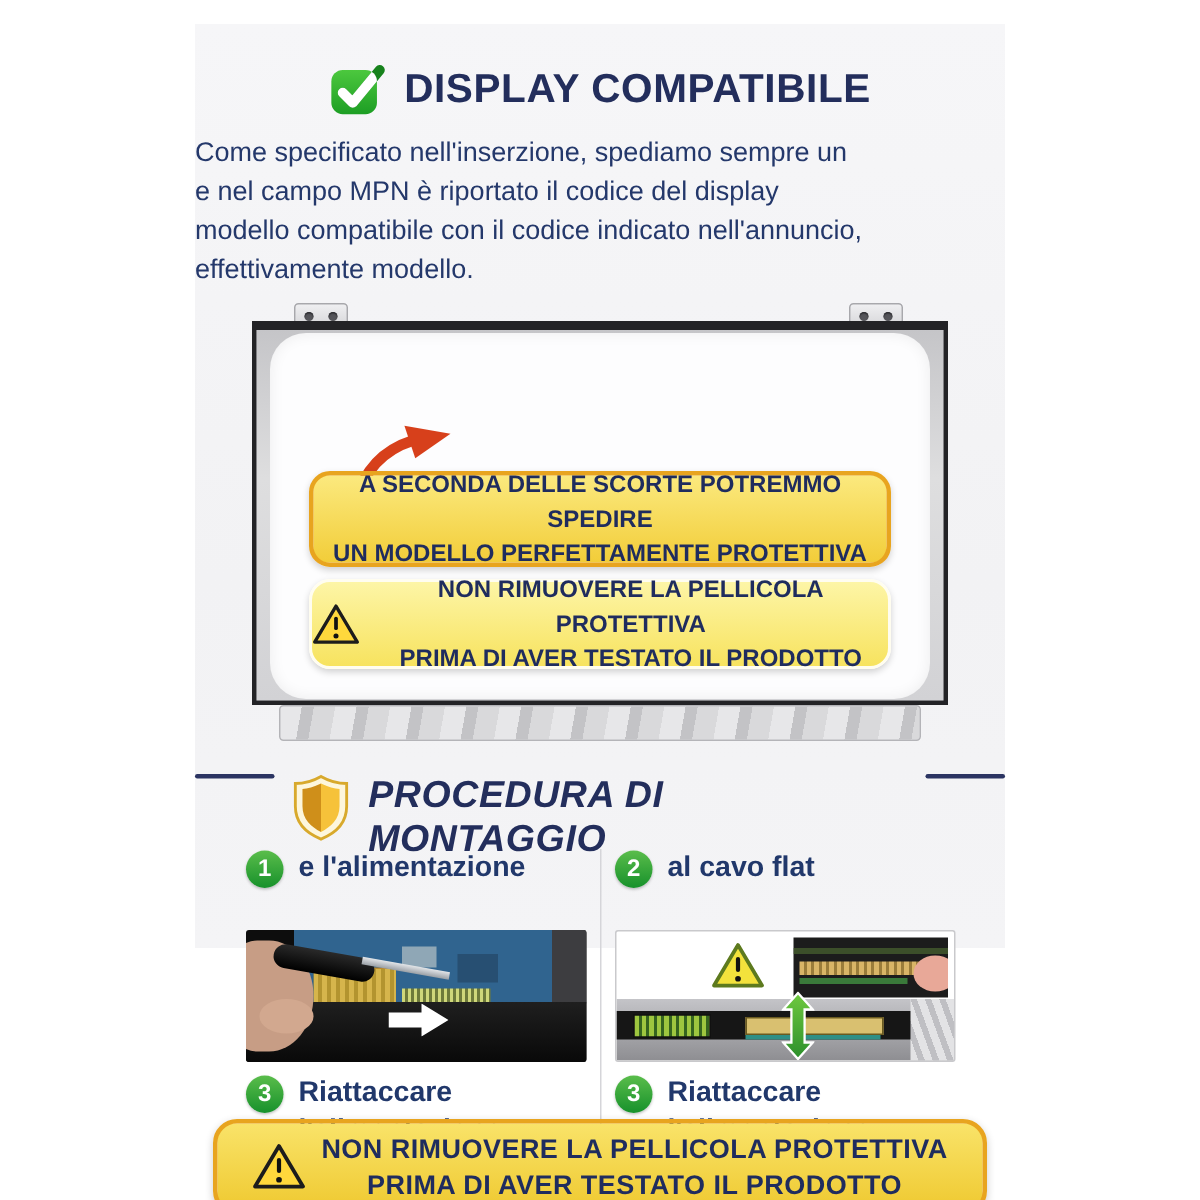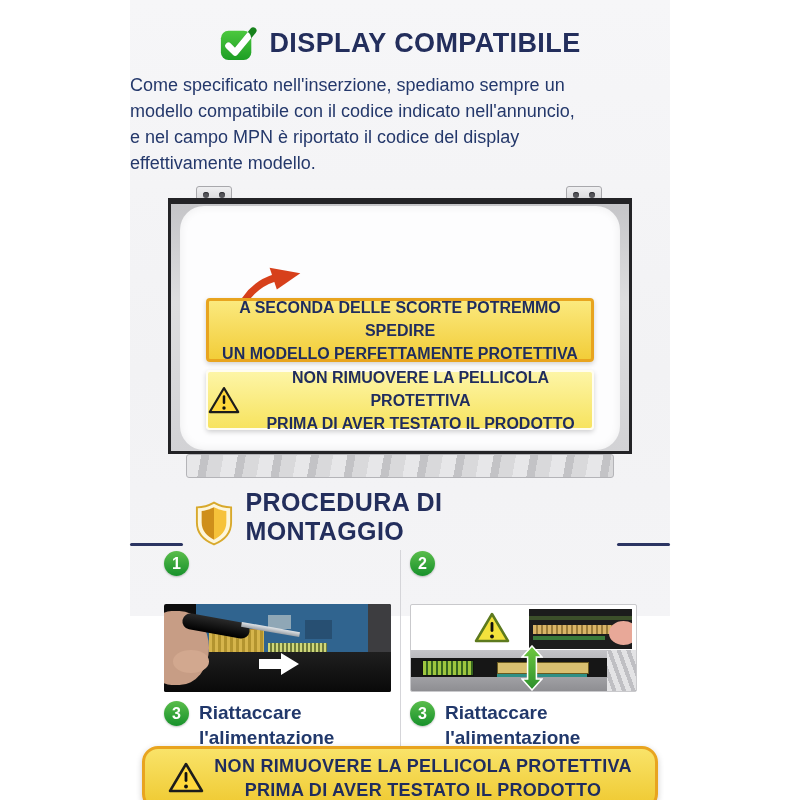--- a/index.html
+++ b/index.html
@@ -1,18 +1,18 @@
 <!DOCTYPE html>
 <html><head>
 <meta charset="utf-8">
 <style>
   html,body{margin:0;padding:0;}
   .page{position:relative;width:800px;height:800px;background:#ffffff;overflow:hidden;
         font-family:"Liberation Sans",sans-serif;}
-  .content-col{position:absolute;left:130px;top:0;width:540px;height:616px;
+  .content-col{position:absolute;left:130px;top:16px;width:540px;height:616px;
         background:linear-gradient(180deg,#f6f6f8 0%,#f2f2f4 60%,#f4f4f6 100%);}
 
   
   .hdr{display:flex;align-items:center;justify-content:center;gap:12px;padding-top:24px;}
   .hdr-title{font-size:27px;font-weight:bold;color:#232e5c;letter-spacing:.4px;}
   .intro{margin-top:10px;color:#24386b;font-size:18px;line-height:26px;}
 
   
   .panelwrap{position:relative;width:464px;height:292px;margin:10px auto 0;}
   .bracket{position:absolute;top:0;width:36px;height:26px;border-radius:3px 3px 0 0;
@@ -23,30 +23,30 @@
   .hole.h1{left:6px;} .hole.h2{right:6px;}
   .panelbody{position:absolute;top:12px;left:0;width:464px;height:256px;box-sizing:border-box;
         border:3px solid #232326;border-top-width:6px;
         background:linear-gradient(180deg,#c5c5c8,#dededf 40%,#d2d2d5);}
   .panelface{position:absolute;top:20px;left:12px;right:12px;bottom:28px;border-radius:24px;
         background:#fdfdfe;box-shadow:inset 0 0 10px rgba(0,0,0,.07);}
   .foil{position:absolute;left:18px;right:18px;top:268px;height:22px;border:1px solid #b4b4b8;border-radius:3px;
         background:repeating-linear-gradient(100deg,#e7e7e9 0 14px,#c3c3c6 14px 22px,#d9d9db 22px 36px);}
   .red-arrow{position:absolute;left:60px;top:80px;width:76px;height:56px;}
 
-  .banner{position:absolute;left:38px;right:38px;border-radius:4px;display:flex;align-items:center;
+  .banner{position:absolute;left:38px;right:38px;border-radius:14px;display:flex;align-items:center;
         justify-content:center;box-shadow:0 2px 5px rgba(0,0,0,.18);}
   .banner .btxt{text-align:center;font-weight:bold;font-size:16px;line-height:23px;color:#1f2c5e;}
   .banner-stock{top:112px;height:58px;border:3px solid #e8a41f;
         background:linear-gradient(180deg,#fbe97e,#f2cd39);}
   .banner-film{top:184px;height:56px;border:2px solid #fffdf0;gap:9px;
         background:linear-gradient(180deg,#fdf5a6,#f7e35f);}
 
   
-  .proc{display:flex;align-items:flex-end;justify-content:center;gap:12px;margin-top:22px;height:46px;}
+  .proc{display:flex;align-items:flex-start;justify-content:center;gap:12px;margin-top:22px;height:46px;font-style:italic;}
   .procline{width:54px;height:3px;background:#2b3462;border-radius:2px;}
   .proc-title{font-size:25px;font-weight:bold;color:#232e5c;letter-spacing:.4px;}
 
   .stepsarea{position:relative;margin-top:2px;}
   .vdivider{position:absolute;left:50%;top:2px;bottom:2px;width:1px;background:#d5d5d9;}
   .grid{display:grid;grid-template-columns:270px 270px;}
   .cell-l{padding-left:34px;box-sizing:border-box;}
   .cell-r{padding-left:10px;box-sizing:border-box;}
   .step{display:flex;gap:10px;margin-top:2px;height:52px;}
   .badge{flex:0 0 25px;width:25px;height:25px;border-radius:50%;margin-top:1px;
@@ -126,22 +126,22 @@
           <rect x="2" y="7" width="32" height="31" rx="8" fill="url(#gGreen)"></rect>
           <path d="M10 23 L17 30 L36 7" stroke="#17821c" stroke-width="7" fill="none" stroke-linecap="round" stroke-linejoin="round"></path>
           <path d="M10 23 L17 30 L36 7" stroke="#ffffff" stroke-width="7" fill="none" clip-path="url(#cb)" stroke-linecap="round" stroke-linejoin="round"></path>
         </svg>
       </span>
       <div class="hdr-title">DISPLAY COMPATIBILE</div>
     </div>
 
     <div class="intro">
       <div>Come specificato nell'inserzione, spediamo sempre un</div>
+      <div>e nel campo MPN è riportato il codice del display</div>
       <div>modello compatibile con il codice indicato nell'annuncio,</div>
-      <div>e nel campo MPN è riportato il codice del display</div>
       <div>effettivamente modello.</div>
     </div>
 
     <div class="panelwrap">
       <div class="bracket bl">
         <span class="hole h1"></span>
         <span class="hole h2"></span>
       </div>
       <div class="bracket br">
         <span class="hole h1"></span>
@@ -194,20 +194,21 @@
     </div>
 
     <div class="stepsarea">
       <div class="vdivider"></div>
       <div class="grid">
 
         <div class="cell-l">
           <div class="step">
             <span class="badge">1</span>
             <div class="steptext">
+              <div>e l'alimentazione</div>
             </div>
           </div>
 
           <div class="photo ph1">
             <div class="pcb"></div>
             <div class="chip c1"></div>
             <div class="chip c2"></div>
             <div class="chip c3"></div>
             <div class="gold"></div>
             <div class="conn"></div>
@@ -230,20 +231,21 @@
               <div>Riattaccare l'alimentazione</div>
               <div>e la batteria</div>
             </div>
           </div>
         </div>
 
         <div class="cell-r">
           <div class="step">
             <span class="badge">2</span>
             <div class="steptext">
+              <div>al cavo flat</div>
             </div>
           </div>
 
           <div class="photo ph2">
             <span class="warn">
               <svg width="36" height="32" viewBox="0 0 36 32">
                 <path d="M18 2 L34 29 L2 29 Z" fill="#f3e23c" stroke="#5d7a1e" stroke-width="2.5" stroke-linejoin="round"></path>
                 <rect x="16.6" y="10" width="2.8" height="10" rx="1.4" fill="#111"></rect>
                 <circle cx="18" cy="24.5" r="1.9" fill="#111"></circle>
               </svg>

